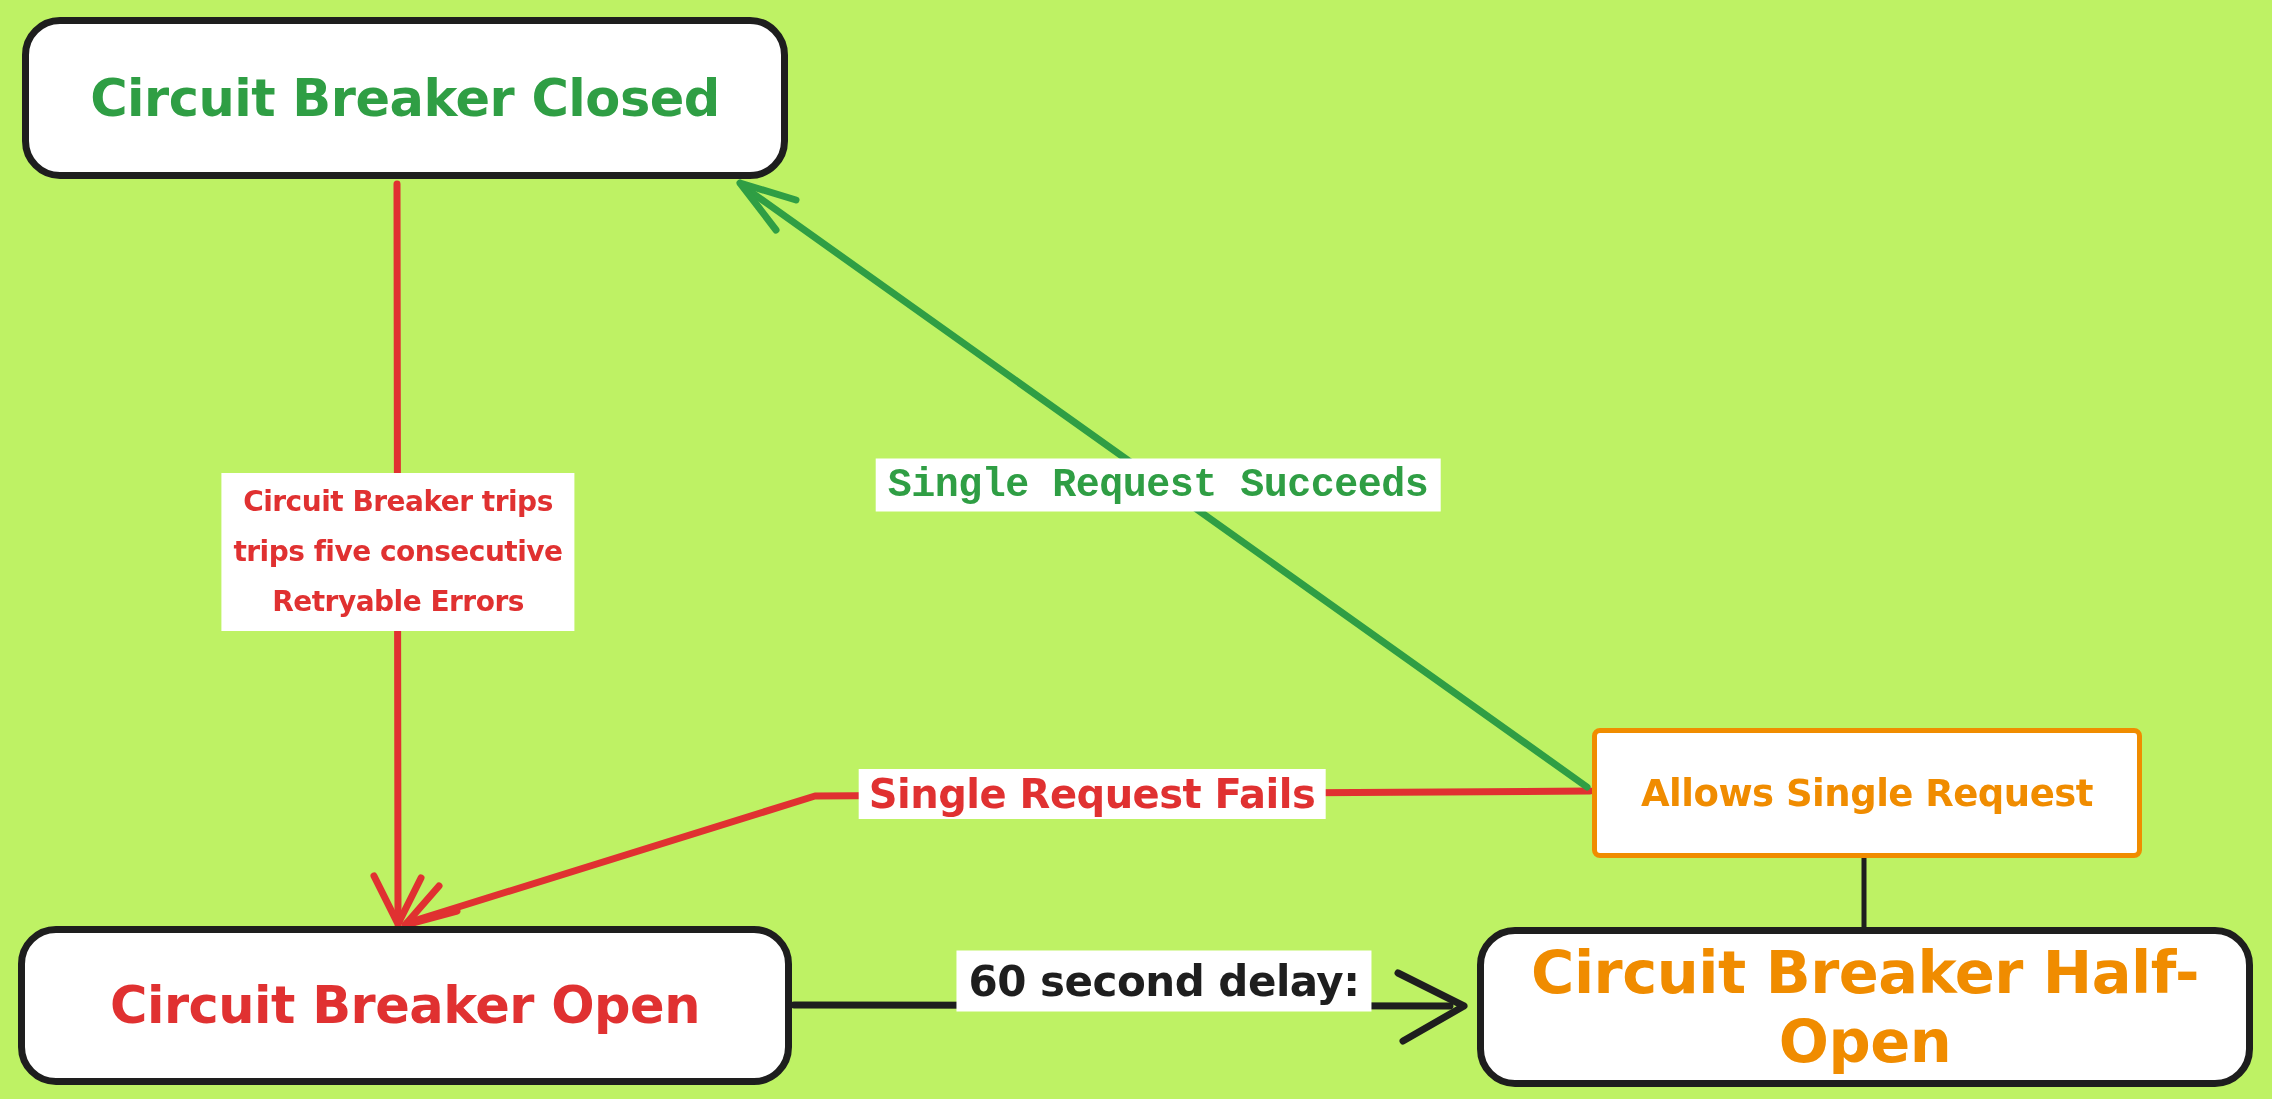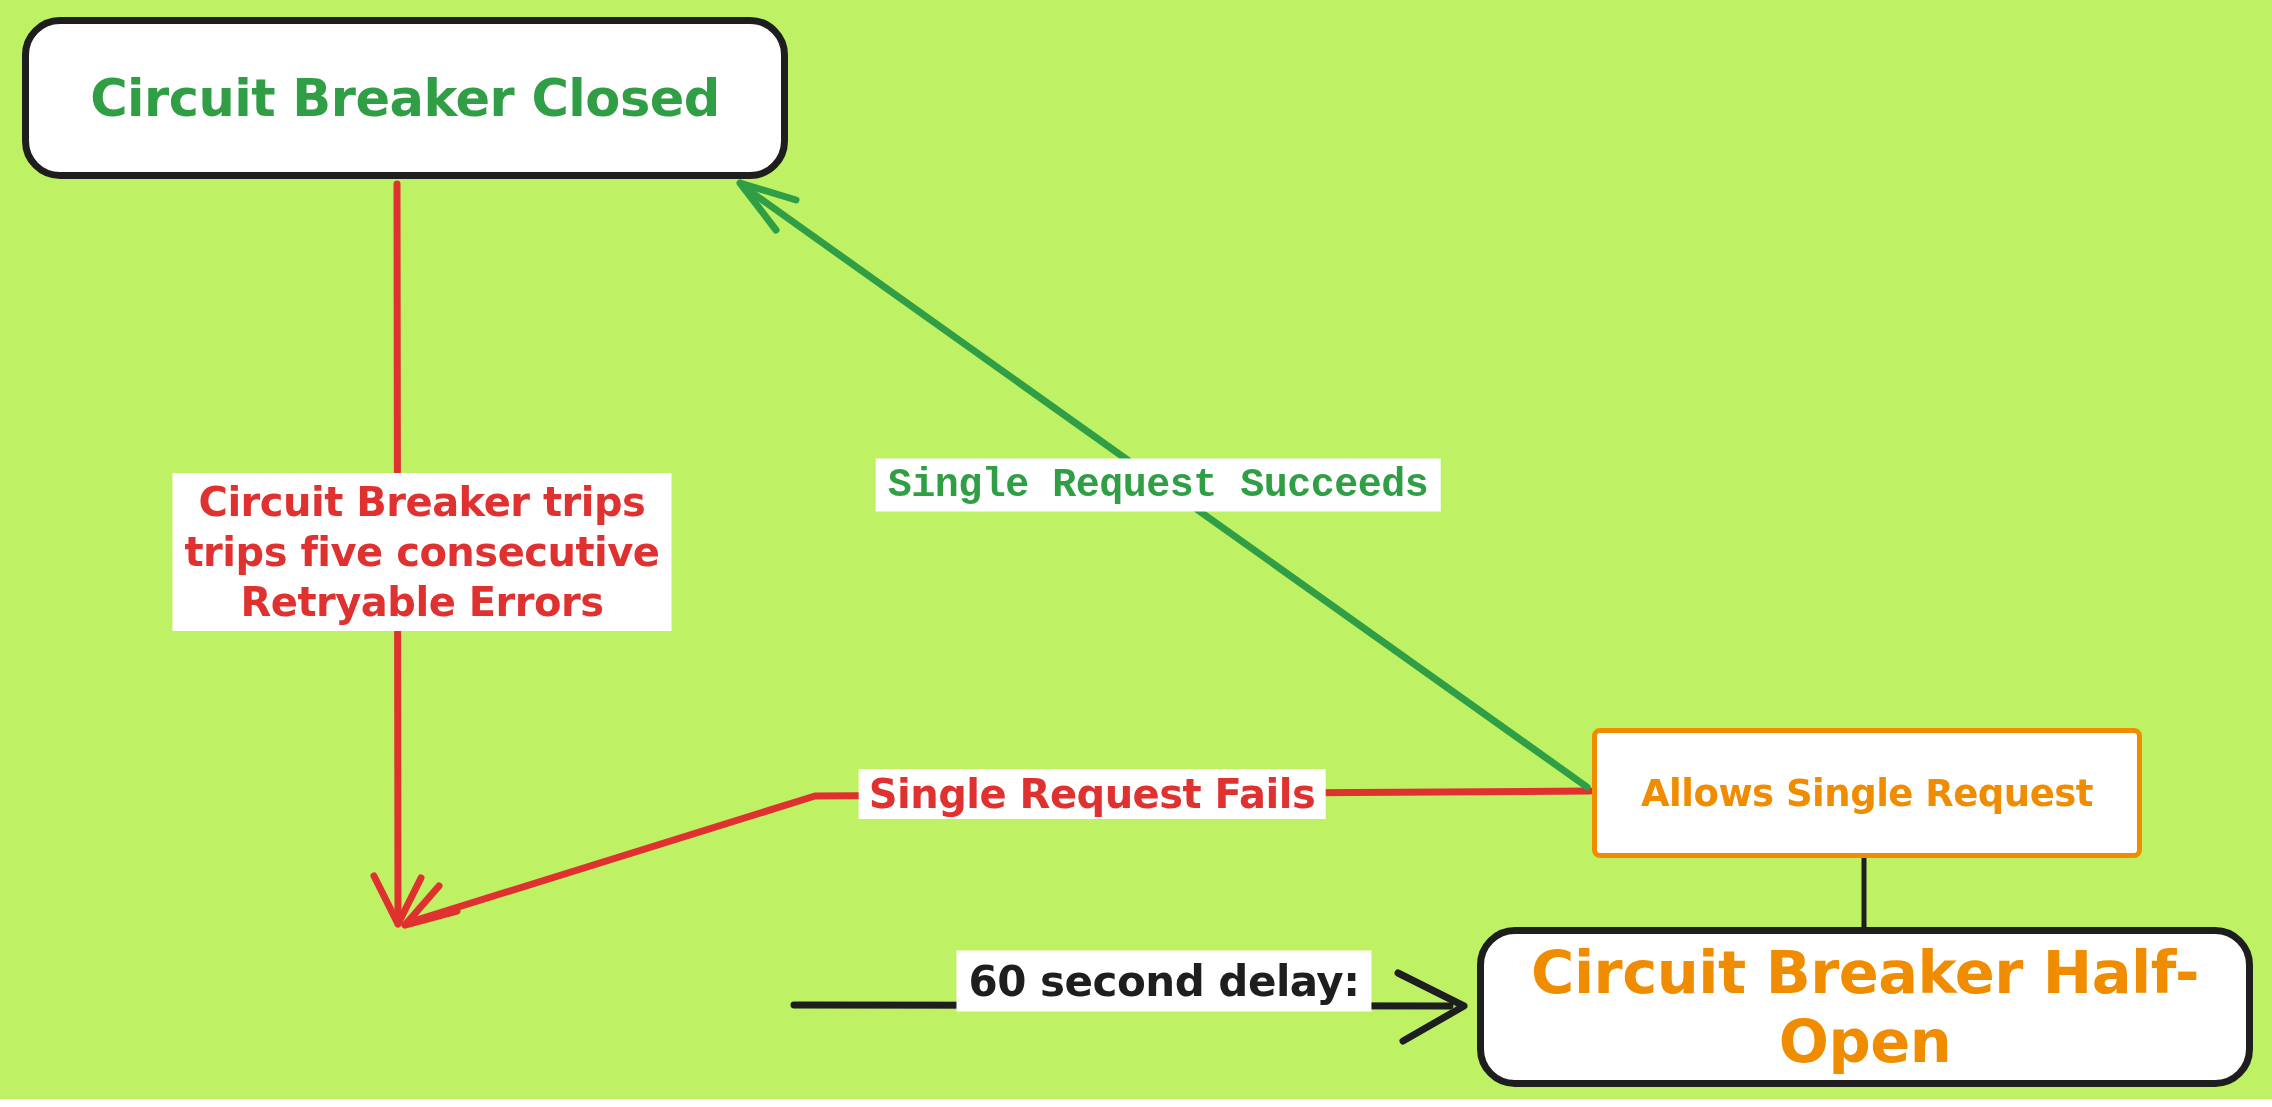--- a/index.html
+++ b/index.html
@@ -47,21 +47,21 @@
     position: absolute;
     transform: translate(-50%, -50%);
     background: #ffffff;
     text-align: center;
     white-space: nowrap;
     z-index: 2;
     font-weight: 600;
     letter-spacing: -0.5px;
     padding: 4px 12px;
   }
-  .label-trips    { left: 422px;  top: 552px;  color: #e03131; font-size: 40px; line-height: 50px; }
+  .label-trips    { left: 398px;  top: 552px;  color: #e03131; font-size: 28px; line-height: 50px; }
   .label-succeeds { left: 1158px; top: 485px;  color: #2f9e44; font-size: 40px; font-family: Liberation Mono, monospace; }
   .label-fails    { left: 1092px; top: 794px;  color: #e03131; font-size: 40px; padding: 2px 10px; }
   .label-delay    { left: 1164px; top: 981px; color: #1e1e1e; font-size: 42px; line-height: 53px; }
 </style>
 </head>
 <body>
 
 <div class="canvas">
 
   <svg class="edges-svg" viewBox="0 0 2272 1107" fill="none">
@@ -86,20 +86,23 @@
       <path d="M1398 973 L1464 1006 M1403 1041 L1464 1006"></path>
     </g>
 
     <path d="M1864 857 L1864 930" stroke="#1e1e1e" stroke-width="5" stroke-linecap="round"></path>
   </svg>
 
   <div class="node node-black node-closed">
     <span>Circuit Breaker Closed</span>
   </div>
 
+  <div class="node node-black node-open">
+    <span>Circuit Breaker Open</span>
+  </div>
 
   <div class="node node-black node-halfopen">
     <span>Circuit Breaker Half-Open</span>
   </div>
 
   <div class="node node-allows">
     <span>Allows Single Request</span>
   </div>
 
   <div class="edge-label label-trips">

